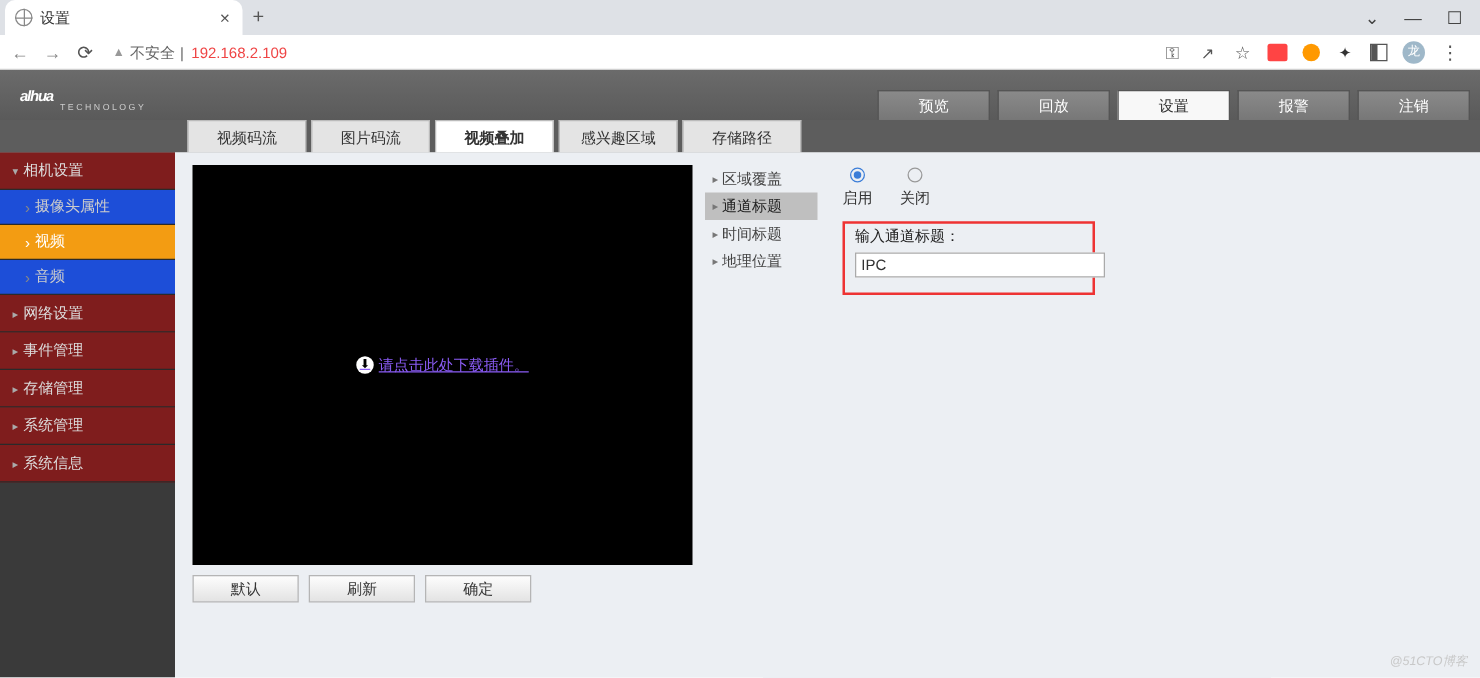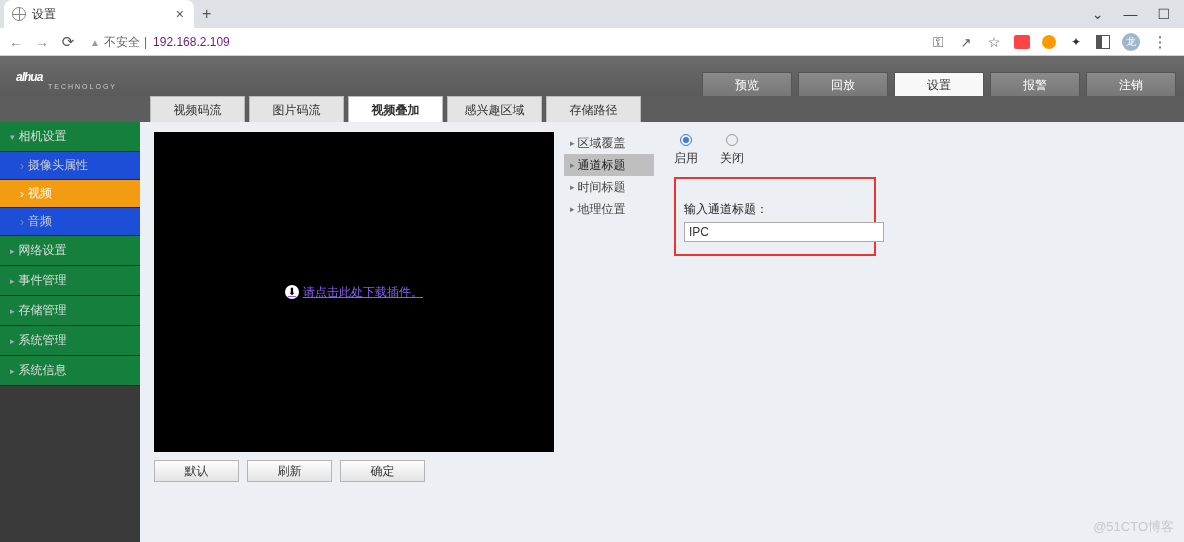--- a/index.html
+++ b/index.html
@@ -16,21 +16,21 @@
 .tab .close { color:#555; font-size:14px; cursor:pointer; }
 .newtab { color:#555; font-size:16px; margin-left:8px; cursor:pointer; }
 .winctrl { margin-left:auto; display:flex; gap:20px; padding-right:14px; color:#444; }
 .winctrl span{cursor:pointer; font-size:14px;}
 .addrbar { height:28px; display:flex; align-items:center; padding:0 6px; gap:6px; }
 .nav-ico { width:20px; text-align:center; color:#888; cursor:pointer; font-size:14px; }
 .nav-ico.reload{color:#555; font-size:15px;}
 .urlbox { flex:1; display:flex; align-items:center; gap:6px; padding-left:6px; }
 .insecure { color:#666; font-size:12px; display:flex; align-items:center; gap:4px; }
 .insecure::before{content:"▲"; color:#999; font-size:10px;}
-.urltxt { color:#701a75; }
+.urltxt { color:#ef4444; }
 .rt-icons { display:flex; align-items:center; gap:12px; padding-right:10px; }
 .rt-icons .ic { width:16px; height:16px; display:flex; align-items:center; justify-content:center; cursor:pointer; color:#555;}
 .ic.key::before{content:"⚿"; font-size:14px;}
 .ic.share::before{content:"↗"; font-size:13px;}
 .ic.star::before{content:"☆"; font-size:14px;}
 .ic.f1{width:16px;height:14px;background:#f44;border-radius:2px;}
 .ic.orange{width:14px;height:14px;border-radius:50%;background:#f90;}
 .ic.ext::before{content:"✦"; color:#333;}
 .ic.panel{width:14px;height:14px;border:1.5px solid #555;position:relative;}
 .ic.panel::after{content:"";position:absolute;left:0;top:0;width:5px;height:100%;background:#555;}
@@ -46,21 +46,21 @@
 .topnav .btn.active { background:#f8f8f8; color:#333; }
 
 
 .subtabs { height:26px; background:#5d5d5d; display:flex; padding-left:150px; }
 .subtabs .tabb{ width:95px; line-height:26px; text-align:center; color:#333; background:#e4e4e4; border:1px solid #bbb; border-bottom:none; margin-right:4px; cursor:pointer; font-size:12px;}
 .subtabs .tabb.active{ background:#fff; font-weight:bold;}
 
 
 .body { display:flex; height:calc(100% - 56px - 40px - 26px); }
 .sidebar { width:140px; background:#3a3a3a; color:#ddd; }
-.sidebar .group { padding:6px 10px; background:#15803d; border-bottom:1px solid #2a2a2a; display:flex; align-items:center; gap:4px; cursor:pointer;}
+.sidebar .group { padding:6px 10px; background:#7f1d1d; border-bottom:1px solid #2a2a2a; display:flex; align-items:center; gap:4px; cursor:pointer;}
 .sidebar .group::before{content:"▾"; font-size:9px; color:#aaa;}
 .sidebar .group.collapsed::before{content:"▸";}
 .sidebar .item{ padding:5px 10px 5px 20px; background:#1d4ed8; border-bottom:1px solid #2a2a2a; display:flex; align-items:center; gap:4px; cursor:pointer; color:#ccc;}
 .sidebar .item::before{content:"›"; color:#888;}
 .sidebar .item.active{ background:#f39c12; color:#fff;}
 .sidebar .item.active::before{color:#fff;}
 
 .main { flex:1; background:#eceff3; padding:10px 14px; display:flex; gap:10px; }
 .preview { }
 .videobox { width:400px; height:320px; background:#000; display:flex; align-items:center; justify-content:center; color:#8b5cf6; }
@@ -75,24 +75,24 @@
 .midcol .mitem::before{content:"▸"; font-size:9px; color:#777;}
 .midcol .mitem.active{ background:#bfbfbf; color:#222;}
 
 .right { flex:1; padding:2px 10px; }
 .radios{ display:flex; gap:22px; align-items:center; margin-bottom:10px;}
 .radio{ display:flex; align-items:center; gap:4px; color:#333; cursor:pointer;flex-direction:column;}
 .rcir{ width:12px; height:12px; border:1px solid #3b7dd8; border-radius:50%; display:inline-flex; align-items:center; justify-content:center;}
 .rcir.on::after{content:"";width:6px;height:6px;border-radius:50%;background:#3b7dd8;}
 .rcir.off{border-color:#999;}
 .lbl{ color:#222; margin-bottom:4px;}
-.hl{ border:2px solid #e33; padding:22px 8px 12px 8px; width:202px;}
+.hl{ border:2px solid #e33; padding:2px 8px 12px 8px; width:202px;}
 .txtin{ width:200px; height:20px; border:1px solid #aaa; padding:0 4px; font-size:12px; color:#333;}
 
-.watermark{ position:absolute; right:10px; bottom:6px; color:#c8c8c8; font-size:13px;}
+.watermark{ position:absolute; right:10px; bottom:6px; color:#c8c8c8; font-size:10px;font-style:italic;}
 </style>
 </head>
 <body>
 
 <div class="chrome-top">
   <div class="tabbar">
     <div class="tab">
       <span class="globe"></span>
       <span class="title">设置</span>
       <span class="close">×</span>

